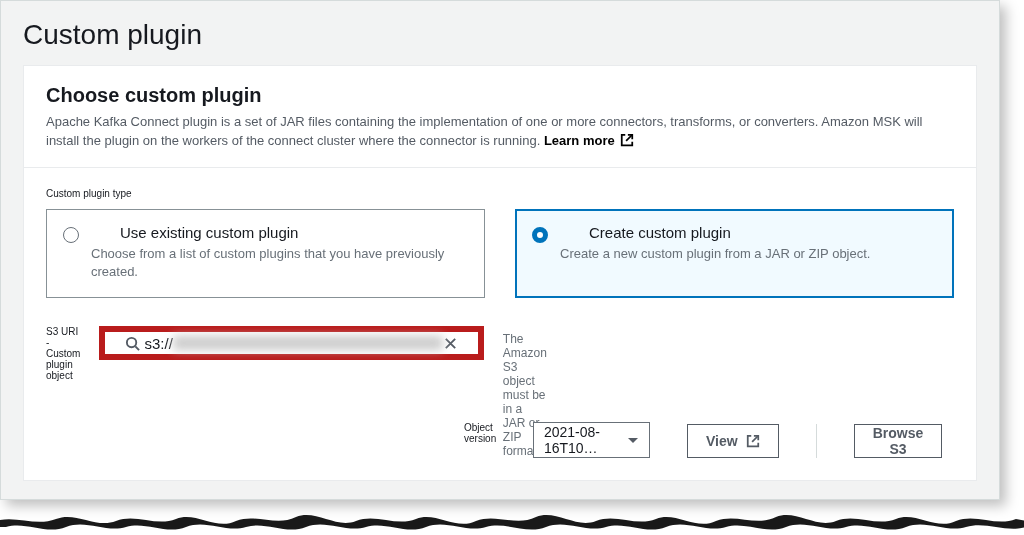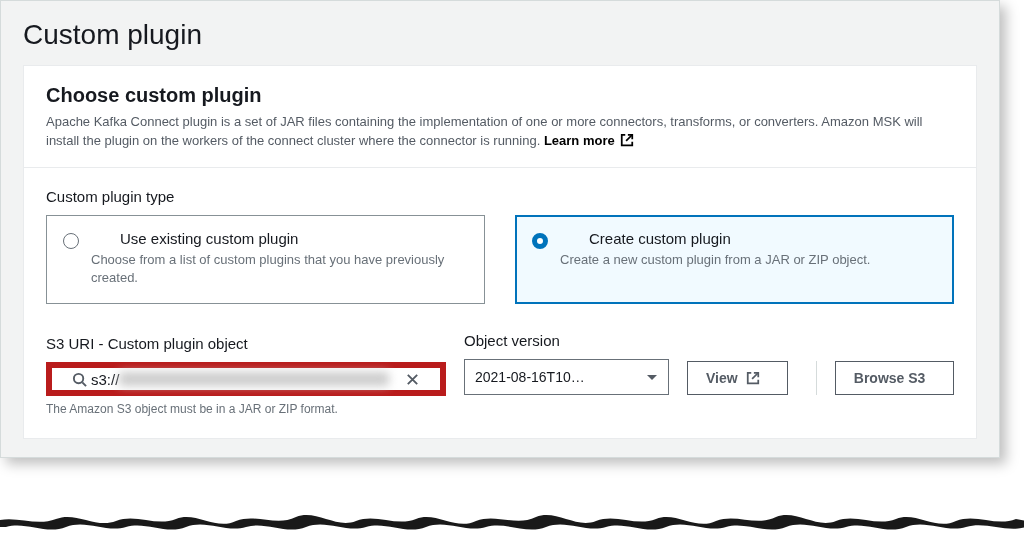--- a/index.html
+++ b/index.html
@@ -47,21 +47,21 @@
   }
   .learn-more {
     color: #000000;
     font-weight: 700;
     text-decoration: none;
     white-space: nowrap;
   }
   .learn-more svg { vertical-align: -2px; margin-left: 2px; }
   .panel-body { padding: 20px 22px 22px 22px; }
   .field-label {
-    font-size: 15px;
+    font-size: 10px;
     font-weight: 400;
     color: #16191f;
     margin-bottom: 10px;
   }
   .type-grid {
     display: grid;
     grid-template-columns: 1fr 1fr;
     gap: 30px;
     margin-bottom: 28px;
   }
@@ -99,21 +99,21 @@
     font-size: 13px;
     color: #687078;
     line-height: 1.4;
   }
   .row2 {
     display: grid;
     grid-template-columns: 400px 205px auto auto auto;
     gap: 18px;
     align-items: end;
   }
-  .form-group { display: flex; flex-direction: column; }
+  .form-group { display: flex; flex-direction: row; gap: 19px; }
   .input-wrap {
     display: flex;
     align-items: center;
     border: 6px solid #b91c1c;
     height: 34px;
     padding: 0 20px;
     background: #fff;
   }
   .input-wrap .icon { flex: 0 0 auto; color: #545b64; display: flex; }
   .blur {

